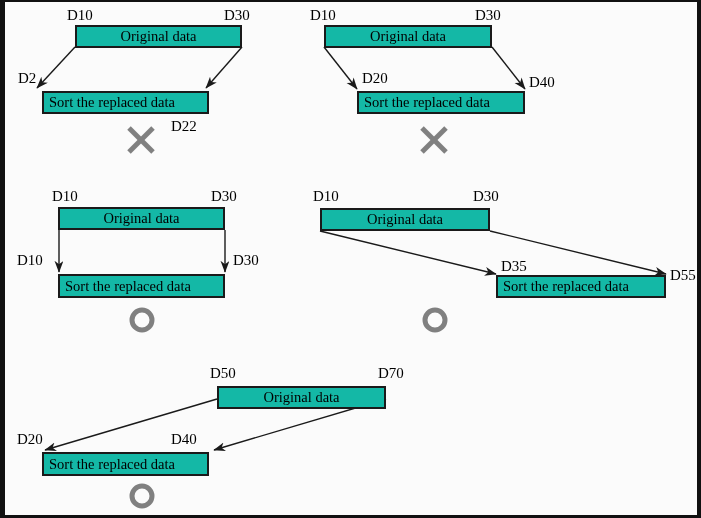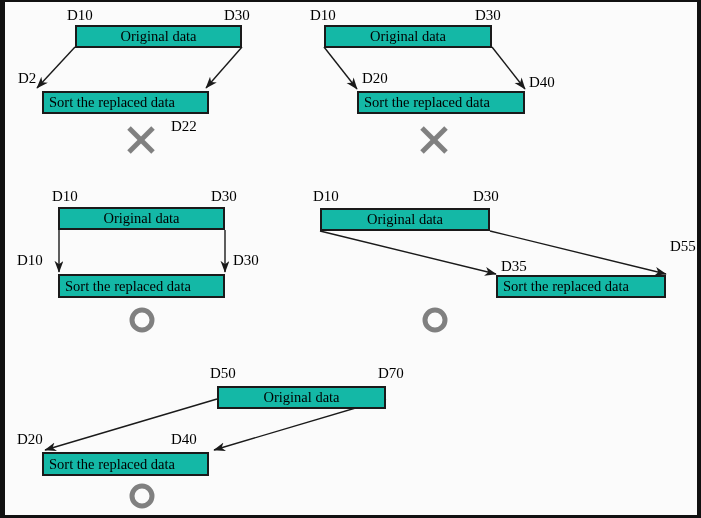--- a/index.html
+++ b/index.html
@@ -129,21 +129,21 @@
 
   <div class="port-label" style="left:12px; top:250px;">D10</div>
   <div class="port-label" style="left:228px; top:250px;">D30</div>
   <div class="node-box left-align" style="left:53px; top:272px; width:167px; height:24px;">Sort the replaced data</div>
 
   <div class="port-label" style="left:308px; top:186px;">D10</div>
   <div class="port-label" style="left:468px; top:186px;">D30</div>
   <div class="node-box" style="left:315px; top:206px; width:170px; height:23px;">Original data</div>
 
   <div class="port-label" style="left:496px; top:256px;">D35</div>
-  <div class="port-label" style="left:665px; top:236px;text-align:center;">D55</div>
+  <div class="port-label" style="left:665px; top:265px;text-align:center;">D55</div>
   <div class="node-box left-align" style="left:491px; top:273px; width:170px; height:23px;">Sort the replaced data</div>
 
   <div class="port-label" style="left:205px; top:363px;text-align:right;">D50</div>
   <div class="port-label" style="left:373px; top:363px;">D70</div>
   <div class="node-box" style="left:212px; top:384px; width:169px; height:23px;">Original data</div>
 
   <div class="port-label" style="left:12px; top:429px;">D20</div>
   <div class="port-label" style="left:166px; top:429px;">D40</div>
   <div class="node-box left-align" style="left:37px; top:450px; width:167px; height:24px;">Sort the replaced data</div>
 

